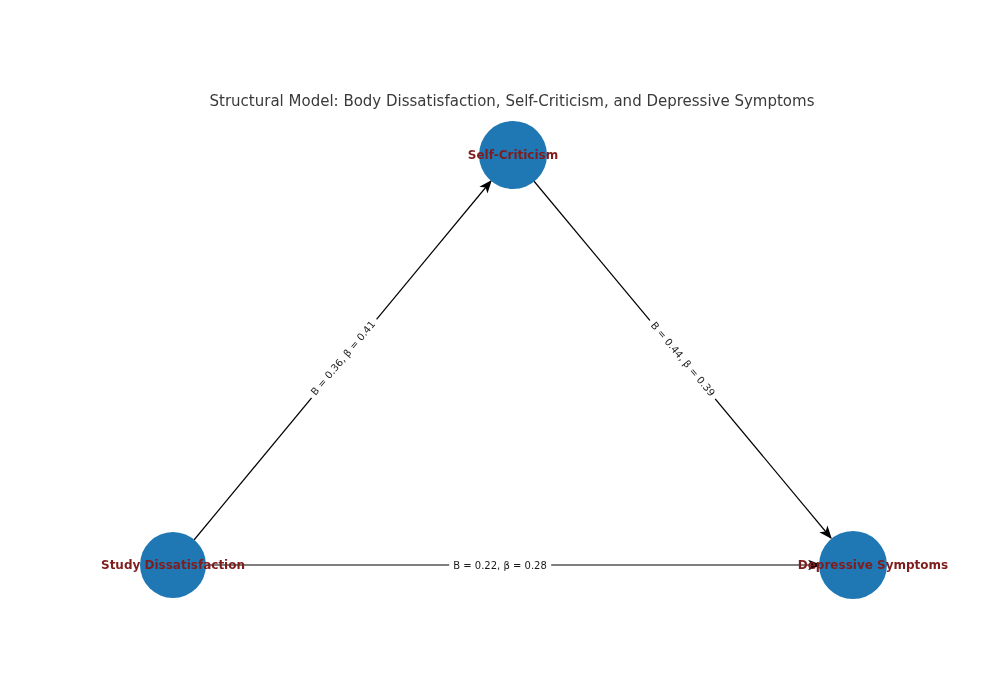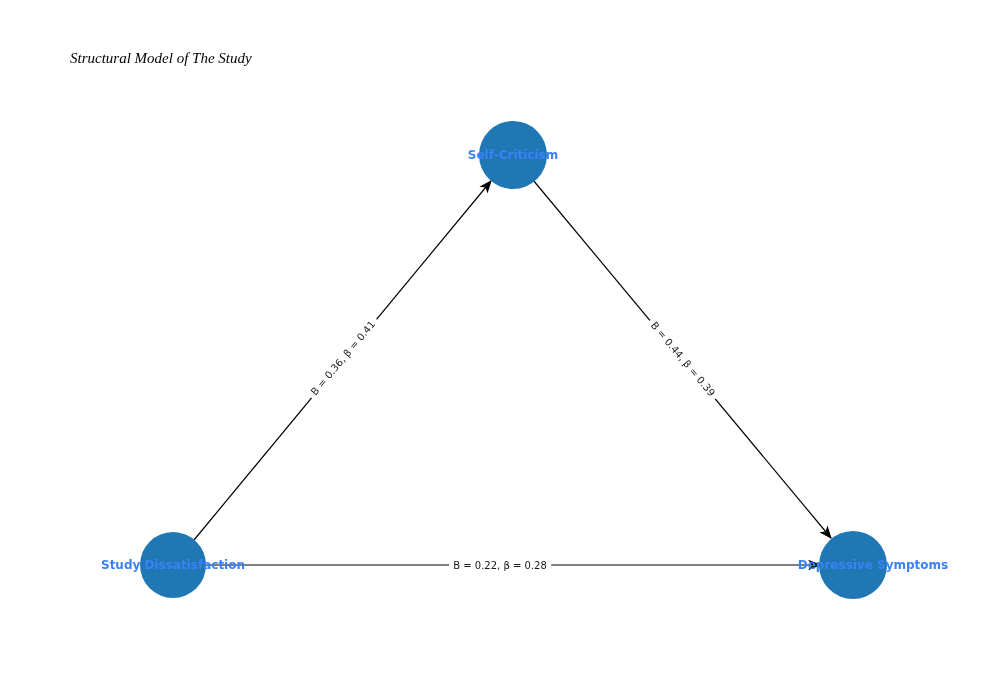--- a/index.html
+++ b/index.html
@@ -39,21 +39,21 @@
     left: 0;
     top: 0;
     width: 986px;
     height: 676px;
   }
   .node-label {
     position: absolute;
     transform: translate(-50%, -50%);
     font-size: 12px;
     font-weight: bold;
-    color: #3b82f6;
+    color: #7f1d1d;
     white-space: nowrap;
     z-index: 3;
   }
   .node-label.sc { left: 513px; top: 155px; }
   .node-label.bd { left: 173px; top: 565px; }
   .node-label.ds { left: 853px; top: 565px; margin-left: 20px; }
   .edge-label {
     position: absolute;
     background: #ffffff;
     padding: 1px 4px;
@@ -73,22 +73,22 @@
   .edge-label.bottom {
     left: 500px; top: 565px;
     transform: translate(-50%, -50%);
   }
 </style>
 </head>
 <body>
 
 <div class="figure">
 
-  <div class="suptitle">Structural Model of The Study</div>
 
+  <div class="axes-title" style="color: rgb(58, 58, 58);">Structural Model: Body Dissatisfaction, Self-Criticism, and Depressive Symptoms</div>
 
   <svg class="diagram-svg" viewBox="0 0 986 676" xmlns="http://www.w3.org/2000/svg">
     <defs>
       <marker id="arrowhead" viewBox="0 0 10 8" refX="9" refY="4" markerWidth="11" markerHeight="9" orient="auto-start-reverse">
         <path d="M0,0 L10,4 L0,8 L2.6,4 Z" fill="#000000"></path>
       </marker>
     </defs>
 
     <line x1="194" y1="540" x2="491" y2="181" stroke="#000000" stroke-width="1.2" marker-end="url(#arrowhead)"></line>
 

